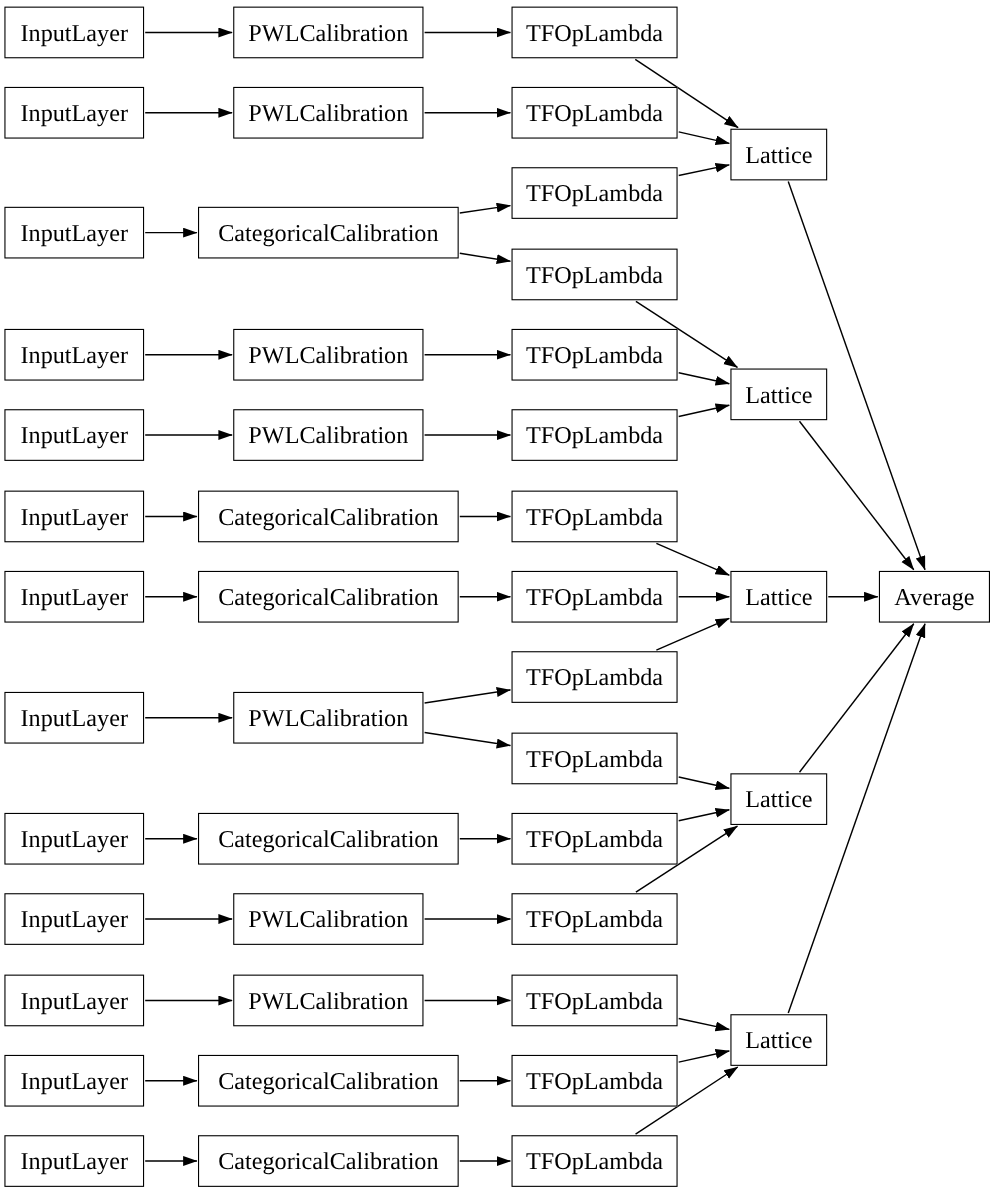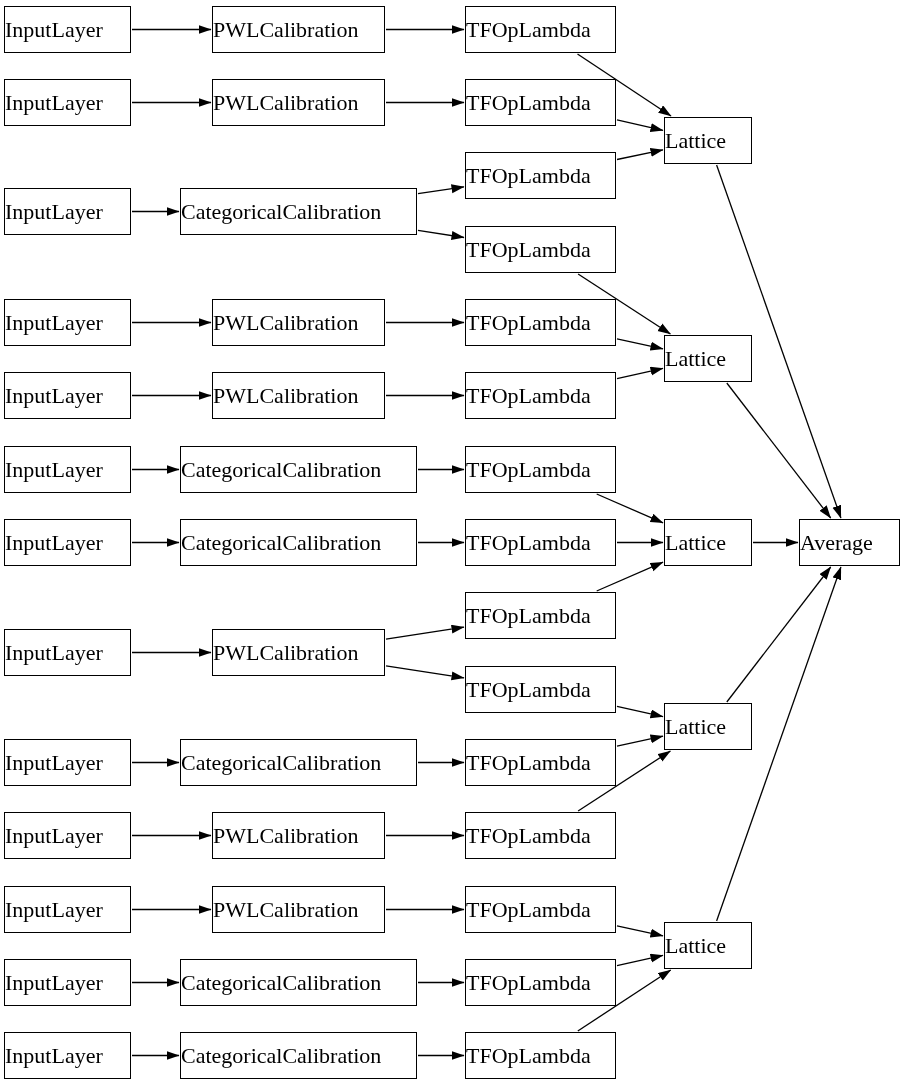--- a/index.html
+++ b/index.html
@@ -15,20 +15,21 @@
     position: absolute;
     left: 0; top: 0;
   }
   .node {
     position: absolute;
     box-sizing: border-box;
     background: #ffffff;
     border: 1.5px solid #000000;
     display: flex;
     align-items: center;
+    justify-content: center;
     font-size: 22px;
     line-height: 1;
     color: #000000;
     white-space: nowrap;
   }
 </style>
 </head>
 <body>
 
 <div class="canvas" style="background: rgb(255, 255, 255);">

